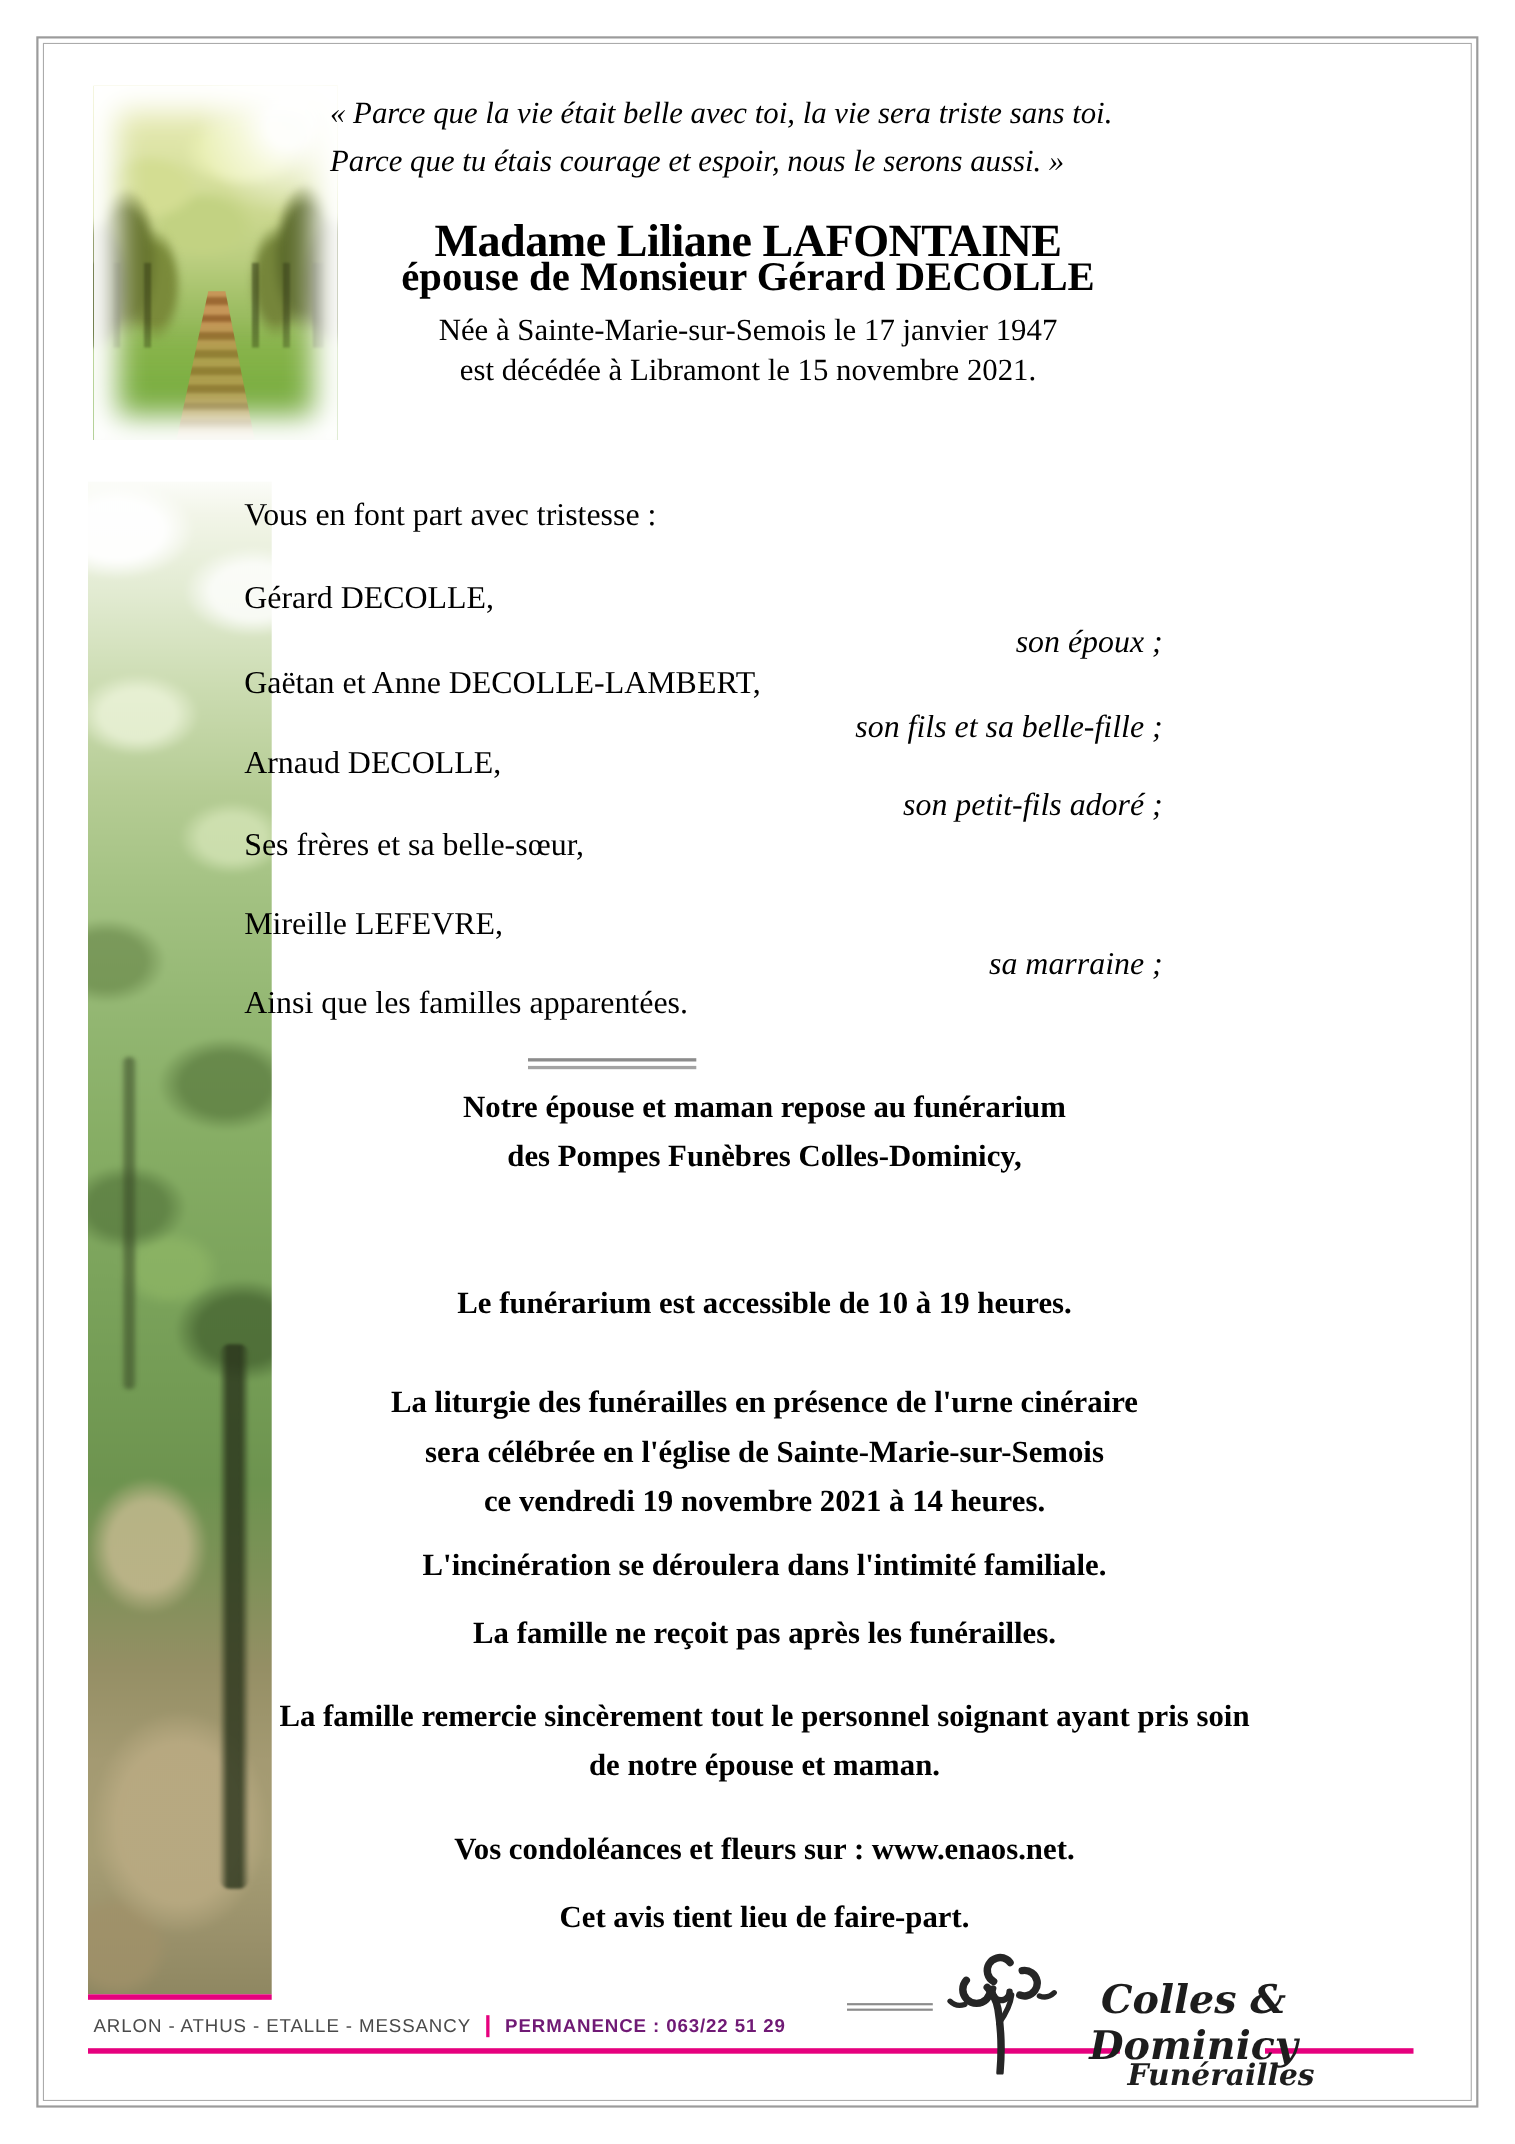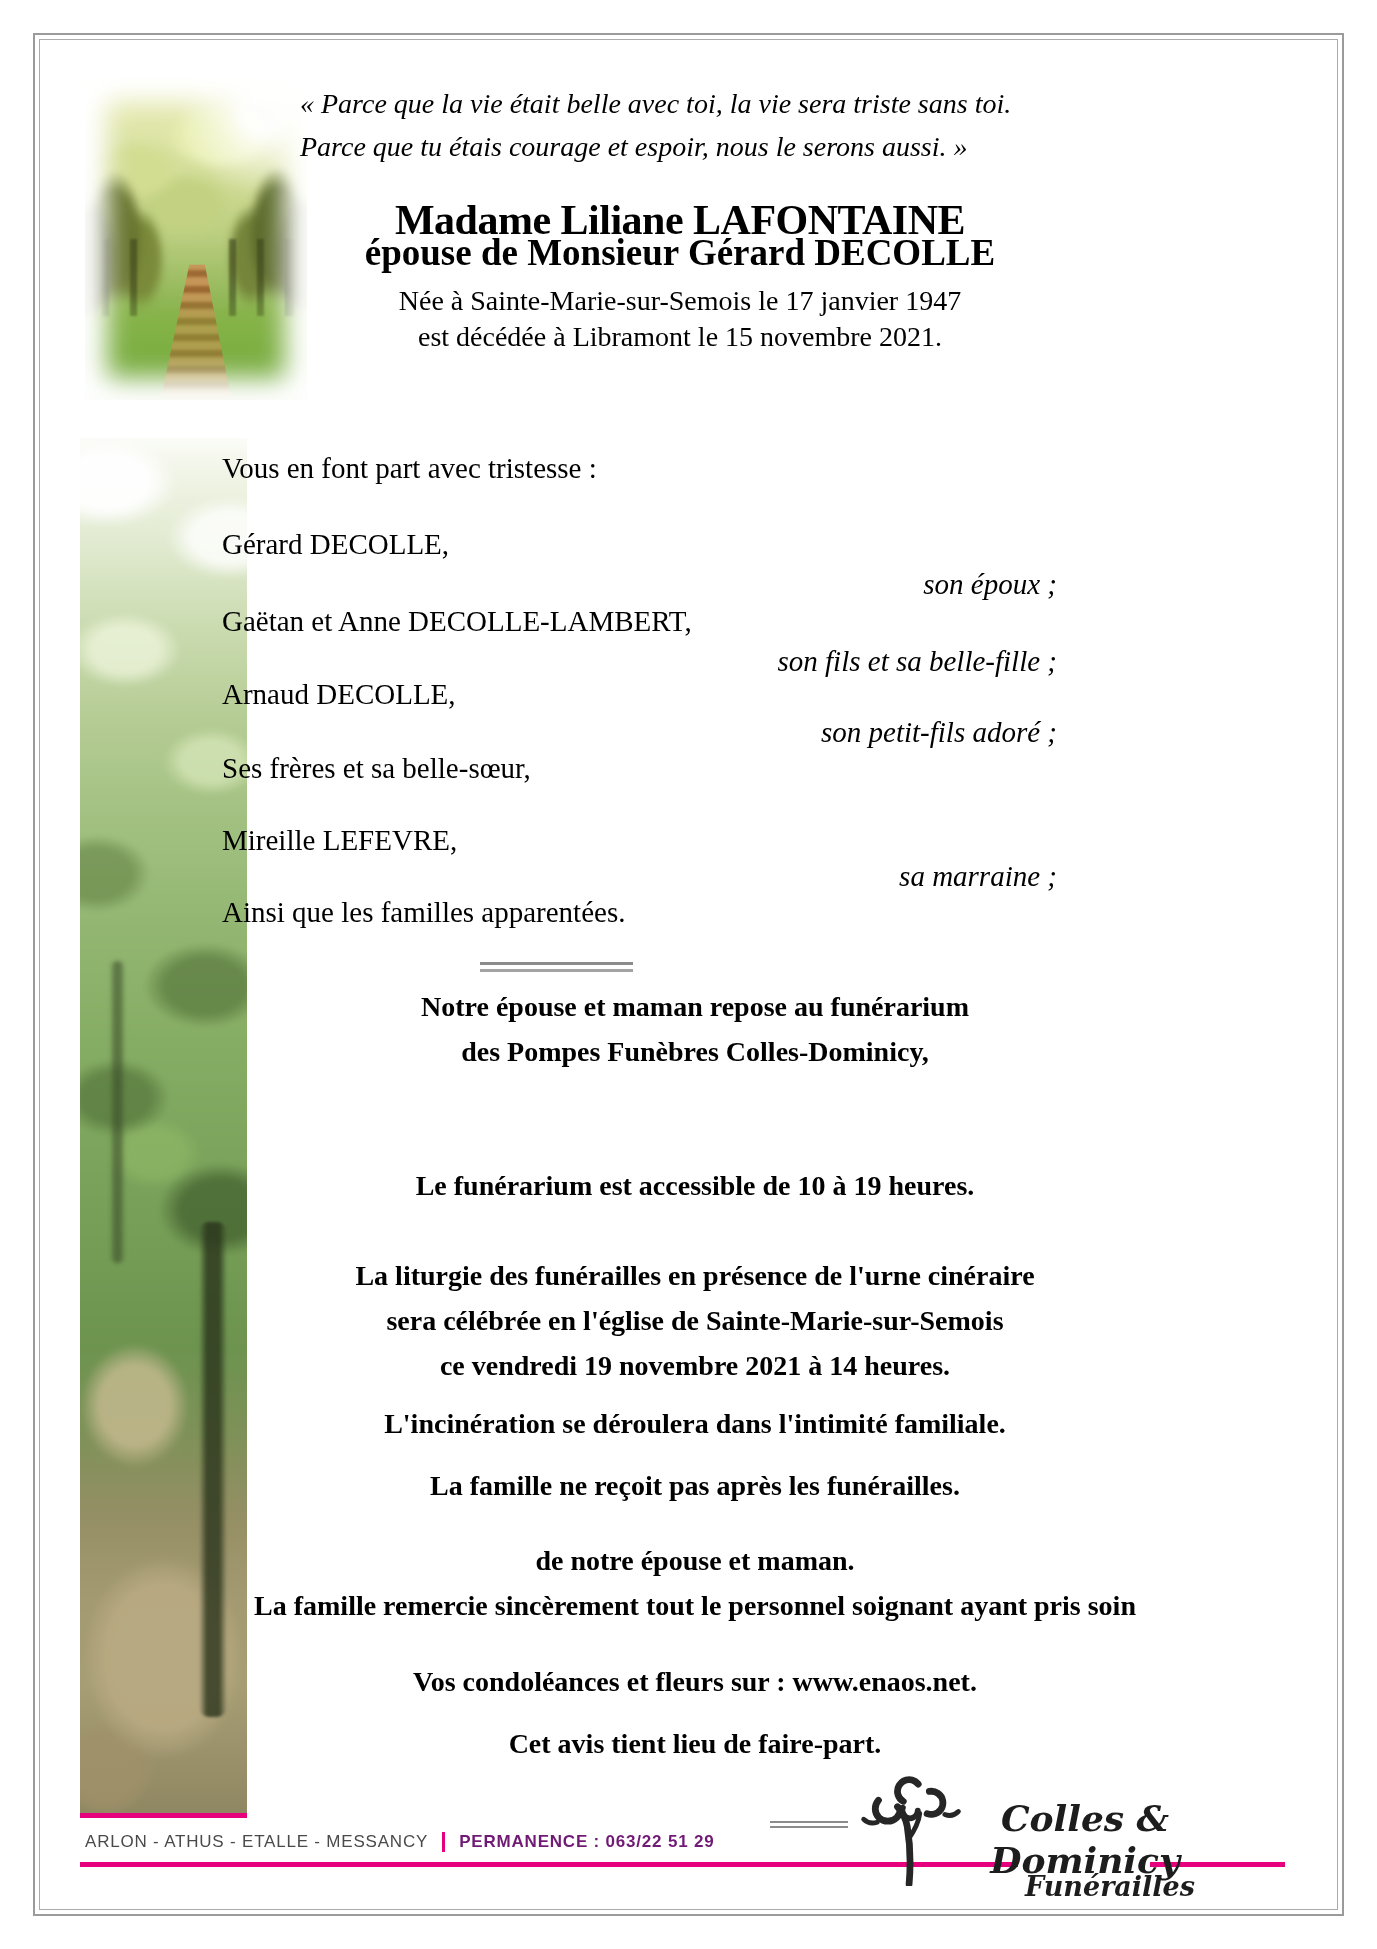--- a/index.html
+++ b/index.html
@@ -142,22 +142,22 @@
   <div class="abs cblock" style="top:1253px">
     <div>La liturgie des funérailles en présence de l'urne cinéraire</div>
     <div>sera célébrée en l'église de Sainte-Marie-sur-Semois</div>
     <div>ce vendredi 19 novembre 2021 à 14 heures.</div>
   </div>
 
   <div class="abs cblock" style="top:1401px">L'incinération se déroulera dans l'intimité familiale.</div>
   <div class="abs cblock" style="top:1463px">La famille ne reçoit pas après les funérailles.</div>
 
   <div class="abs cblock" style="top:1538px">
+    <div>La famille remercie sincèrement tout le personnel soignant ayant pris soin</div>
     <div>de notre épouse et maman.</div>
-    <div>La famille remercie sincèrement tout le personnel soignant ayant pris soin</div>
   </div>
 
   <div class="abs cblock" style="top:1659px">
     <span>Vos condoléances et fleurs sur :</span>
     <span>www.enaos.net.</span>
   </div>
 
   <div class="abs cblock" style="top:1721px">Cet avis tient lieu de faire-part.</div>
 
   <div class="abs footer-dline"></div>

